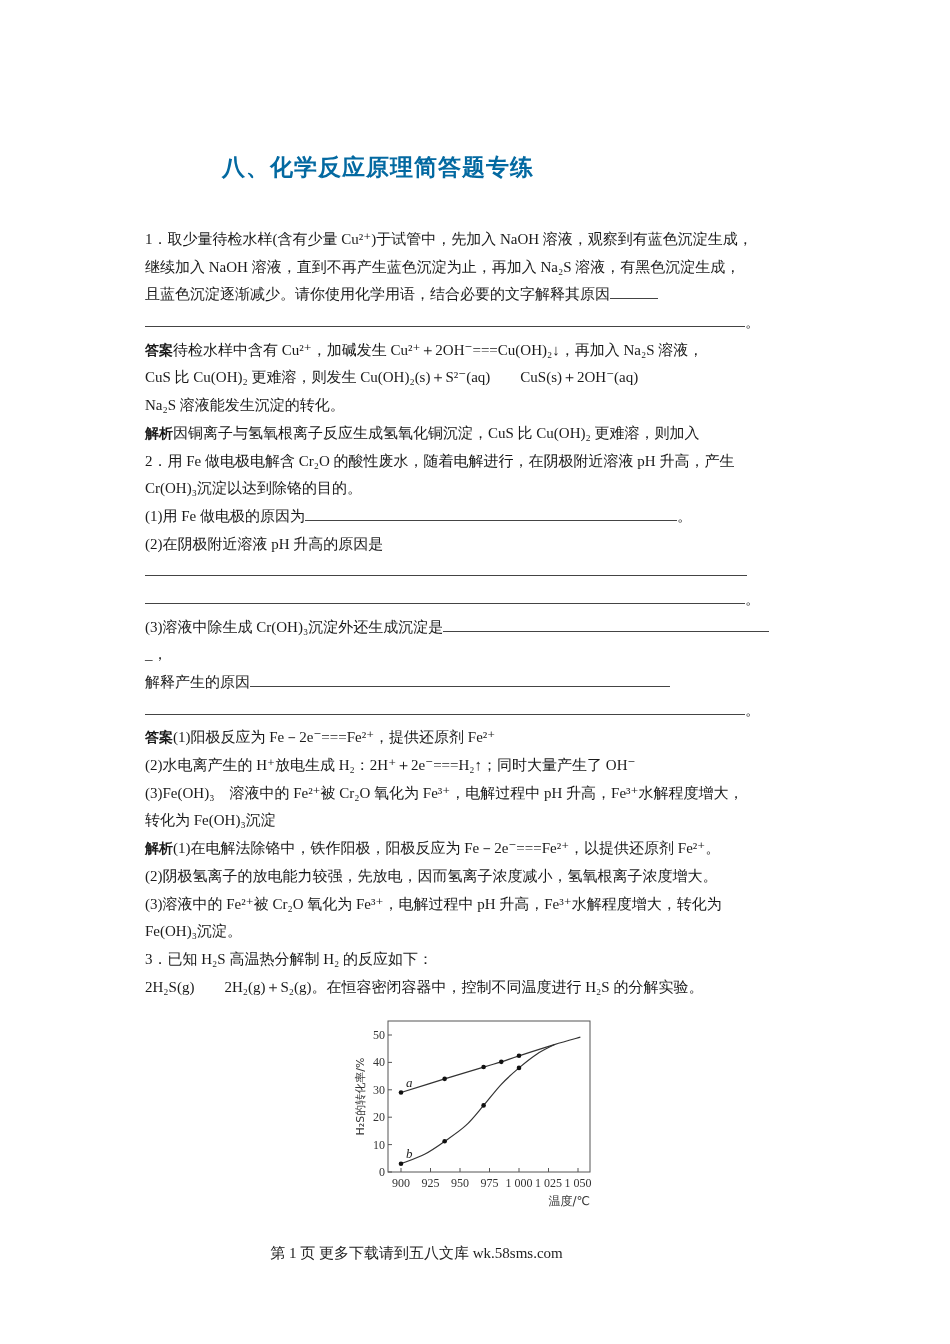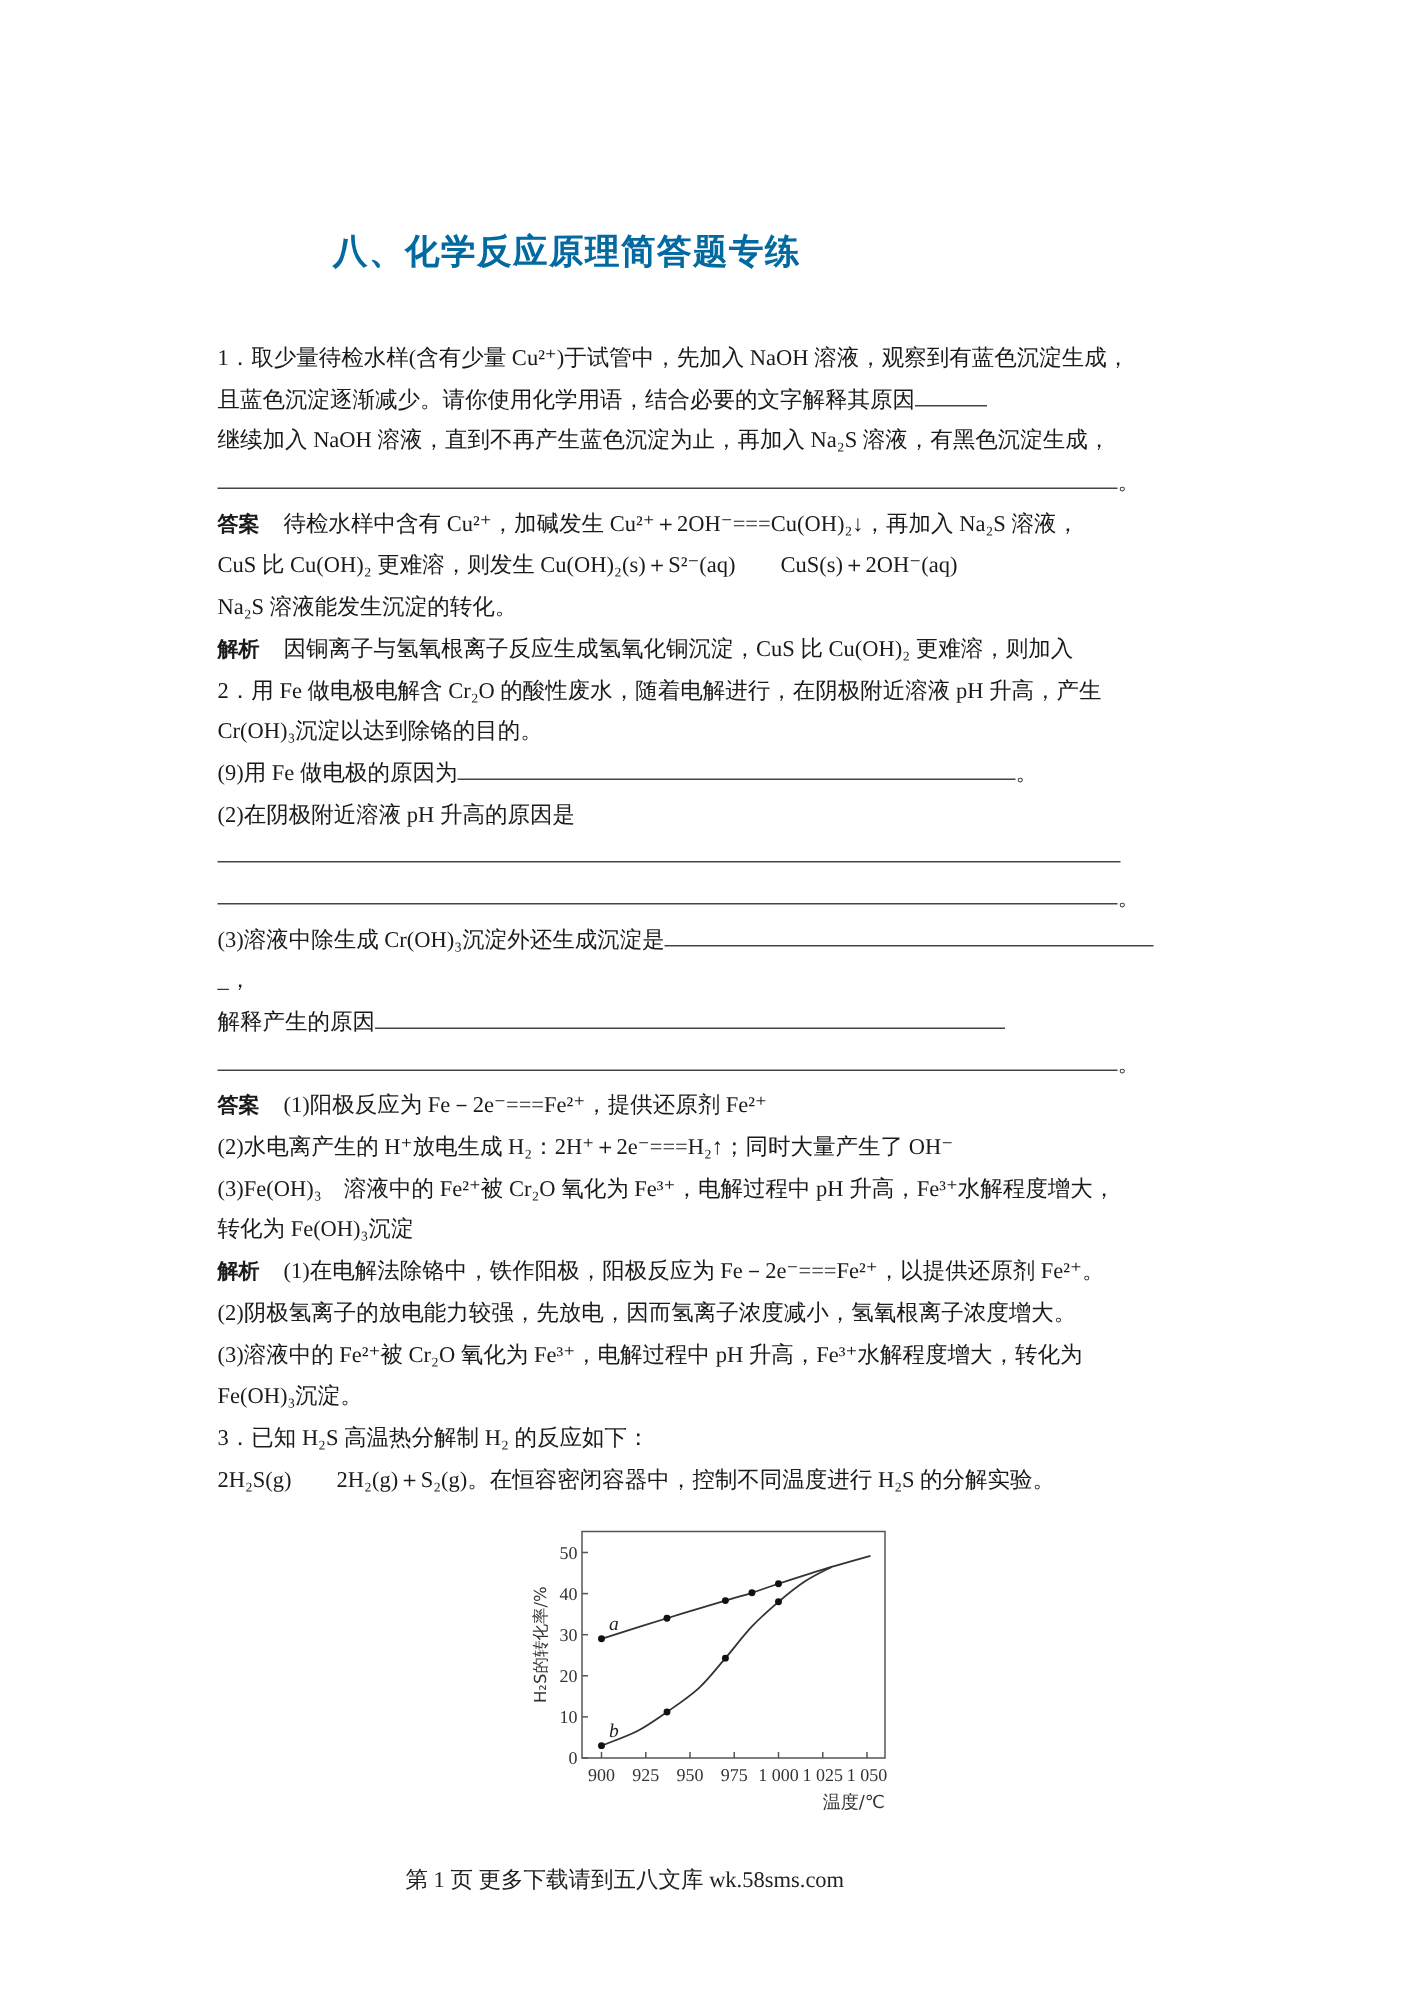--- a/index.html
+++ b/index.html
@@ -3,43 +3,43 @@
 <meta charset="utf-8">
 <style>
   html, body { margin: 0; padding: 0; background: #ffffff; }
   body { width: 950px; height: 1344px; position: relative; overflow: hidden;
          font-family: "Liberation Serif", "DejaVu Serif", serif; color: #1a1a1a; }
   .title { position: absolute; top: 152px; left: 0; width: 756px; text-align: center;
            font-family: "DejaVu Sans", sans-serif; font-weight: bold; font-size: 23px; letter-spacing: 1px; color: #0369a1; }
   .content { position: absolute; left: 145px; top: 226px; width: 670px; font-size: 15px; }
   .line { height: 27.7px; line-height: 27.7px; white-space: nowrap; }
   .blank { display: inline-block; border-bottom: 1px solid #444; height: 14px; vertical-align: baseline; }
-  .lbl { font-family: "DejaVu Sans", sans-serif; font-weight: bold; font-size: 14px; margin-right: 16px; }
+  .lbl { font-family: "DejaVu Sans", sans-serif; font-weight: bold; font-size: 14px; }
   .chart { position: absolute; left: 340px; top: 1012px; width: 270px; height: 200px; }
   .footer { position: absolute; top: 1244px; left: 0; width: 833px; text-align: center; font-size: 15px; color: #222; }
 </style>
 </head>
 <body>
 
 <div class="title">八、化学反应原理简答题专练</div>
 
 <div class="content">
 
   <div class="line">1．取少量待检水样(含有少量 Cu²⁺)于试管中，先加入 NaOH 溶液，观察到有蓝色沉淀生成，</div>
+  <div class="line">继续加入 NaOH 溶液，直到不再产生蓝色沉淀为止，再加入 Na₂S 溶液，有黑色沉淀生成，</div>
   <div class="line"><span>且蓝色沉淀逐渐减少。请你使用化学用语，结合必要的文字解释其原因</span><span class="blank" style="width:48px"></span></div>
-  <div class="line">继续加入 NaOH 溶液，直到不再产生蓝色沉淀为止，再加入 Na₂S 溶液，有黑色沉淀生成，</div>
   <div class="line"><span class="blank" style="width:600px"></span><span>。</span></div>
   <div class="line"><span class="lbl">答案</span><span>待检水样中含有 Cu²⁺，加碱发生 Cu²⁺＋2OH⁻===Cu(OH)₂↓，再加入 Na₂S 溶液，</span></div>
   <div class="line">CuS 比 Cu(OH)₂ 更难溶，则发生 Cu(OH)₂(s)＋S²⁻(aq)　　CuS(s)＋2OH⁻(aq)</div>
   <div class="line">Na₂S 溶液能发生沉淀的转化。</div>
   <div class="line"><span class="lbl">解析</span><span>因铜离子与氢氧根离子反应生成氢氧化铜沉淀，CuS 比 Cu(OH)₂ 更难溶，则加入</span></div>
 
   <div class="line">2．用 Fe 做电极电解含 Cr₂O 的酸性废水，随着电解进行，在阴极附近溶液 pH 升高，产生</div>
   <div class="line">Cr(OH)₃沉淀以达到除铬的目的。</div>
-  <div class="line"><span>(9)用 Fe 做电极的原因为</span><span class="blank" style="width:372px"></span><span>。</span></div>
+  <div class="line"><span>(1)用 Fe 做电极的原因为</span><span class="blank" style="width:372px"></span><span>。</span></div>
   <div class="line">(2)在阴极附近溶液 pH 升高的原因是</div>
   <div class="line"><span class="blank" style="width:602px"></span></div>
   <div class="line"><span class="blank" style="width:600px"></span><span>。</span></div>
   <div class="line"><span>(3)溶液中除生成 Cr(OH)₃沉淀外还生成沉淀是</span><span class="blank" style="width:326px"></span></div>
   <div class="line">_，</div>
   <div class="line"><span>解释产生的原因</span><span class="blank" style="width:420px"></span></div>
   <div class="line"><span class="blank" style="width:600px"></span><span>。</span></div>
   <div class="line"><span class="lbl">答案</span><span>(1)阳极反应为 Fe－2e⁻===Fe²⁺，提供还原剂 Fe²⁺</span></div>
   <div class="line">(2)水电离产生的 H⁺放电生成 H₂：2H⁺＋2e⁻===H₂↑；同时大量产生了 OH⁻</div>
   <div class="line">(3)Fe(OH)₃　溶液中的 Fe²⁺被 Cr₂O 氧化为 Fe³⁺，电解过程中 pH 升高，Fe³⁺水解程度增大，</div>

